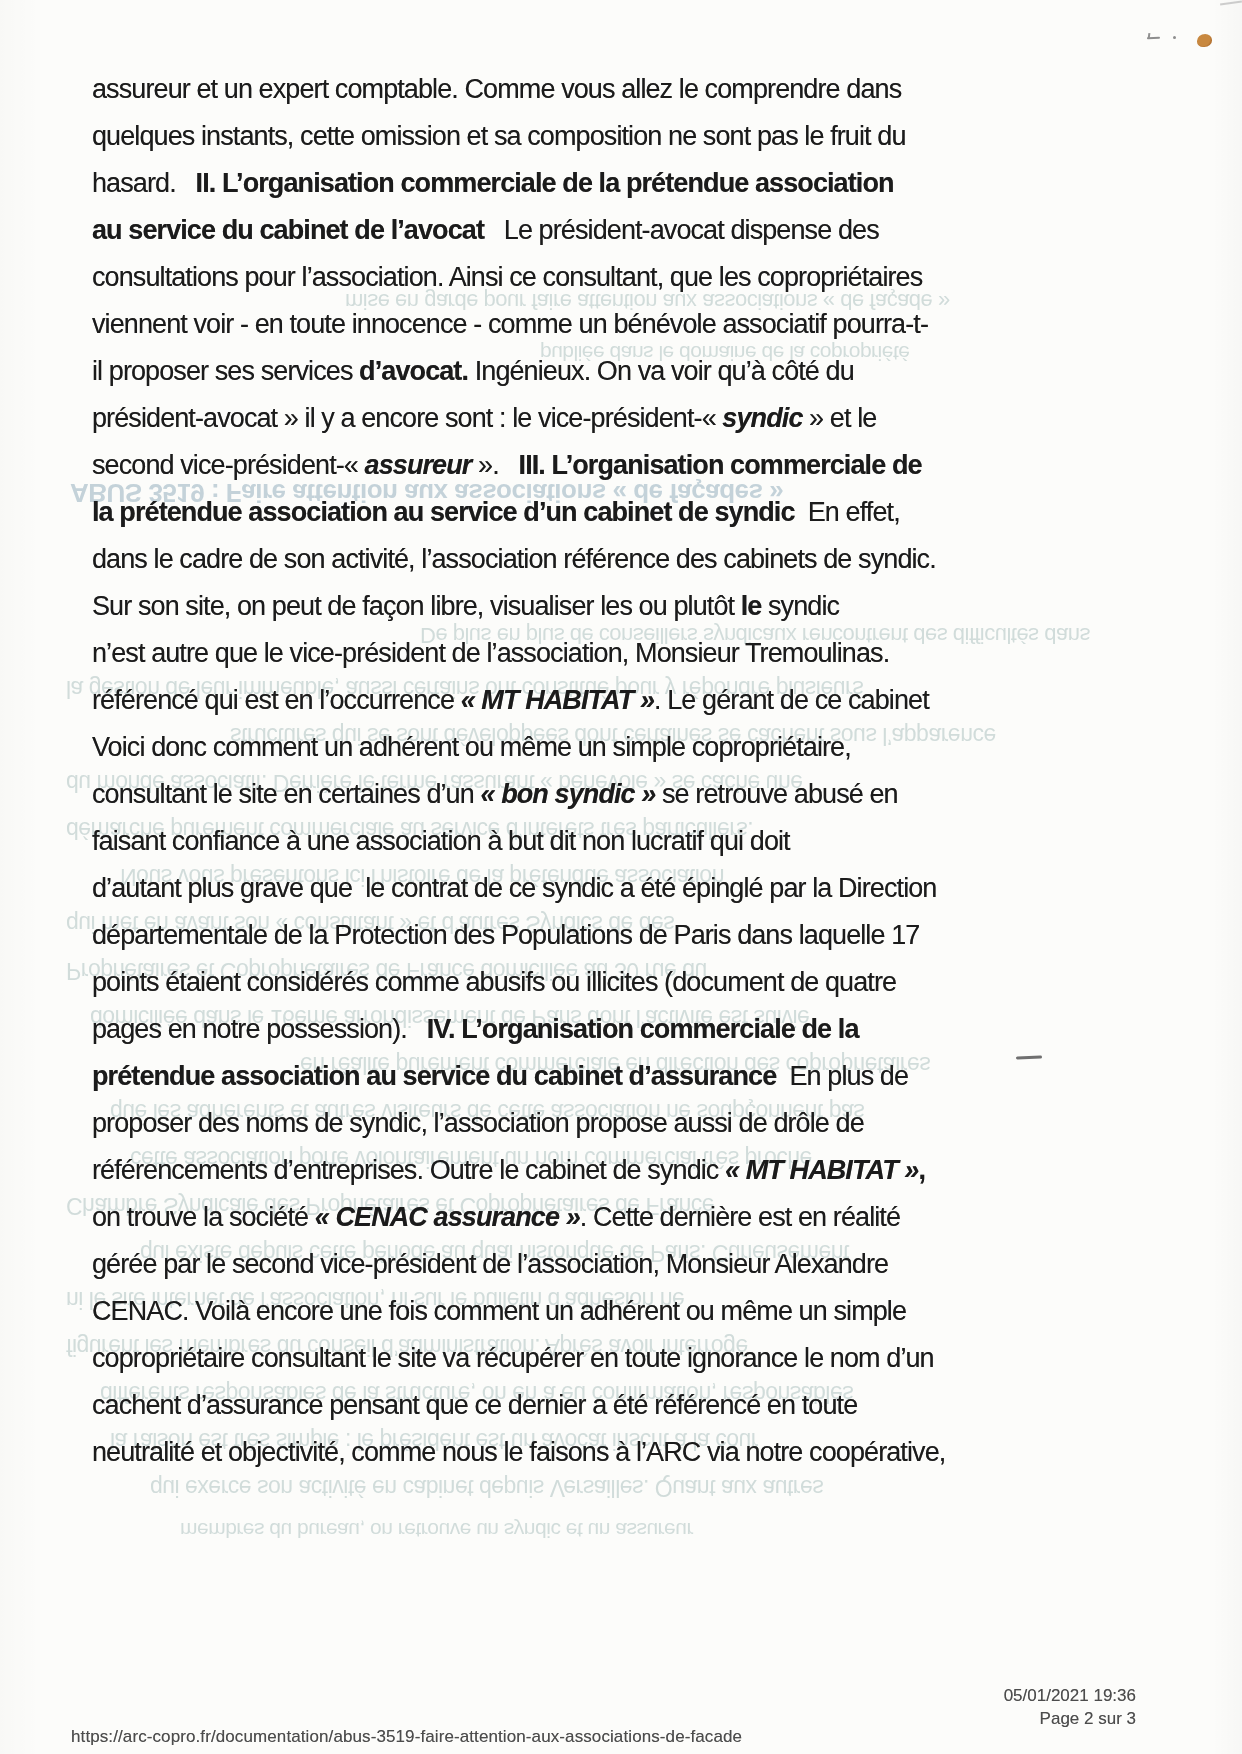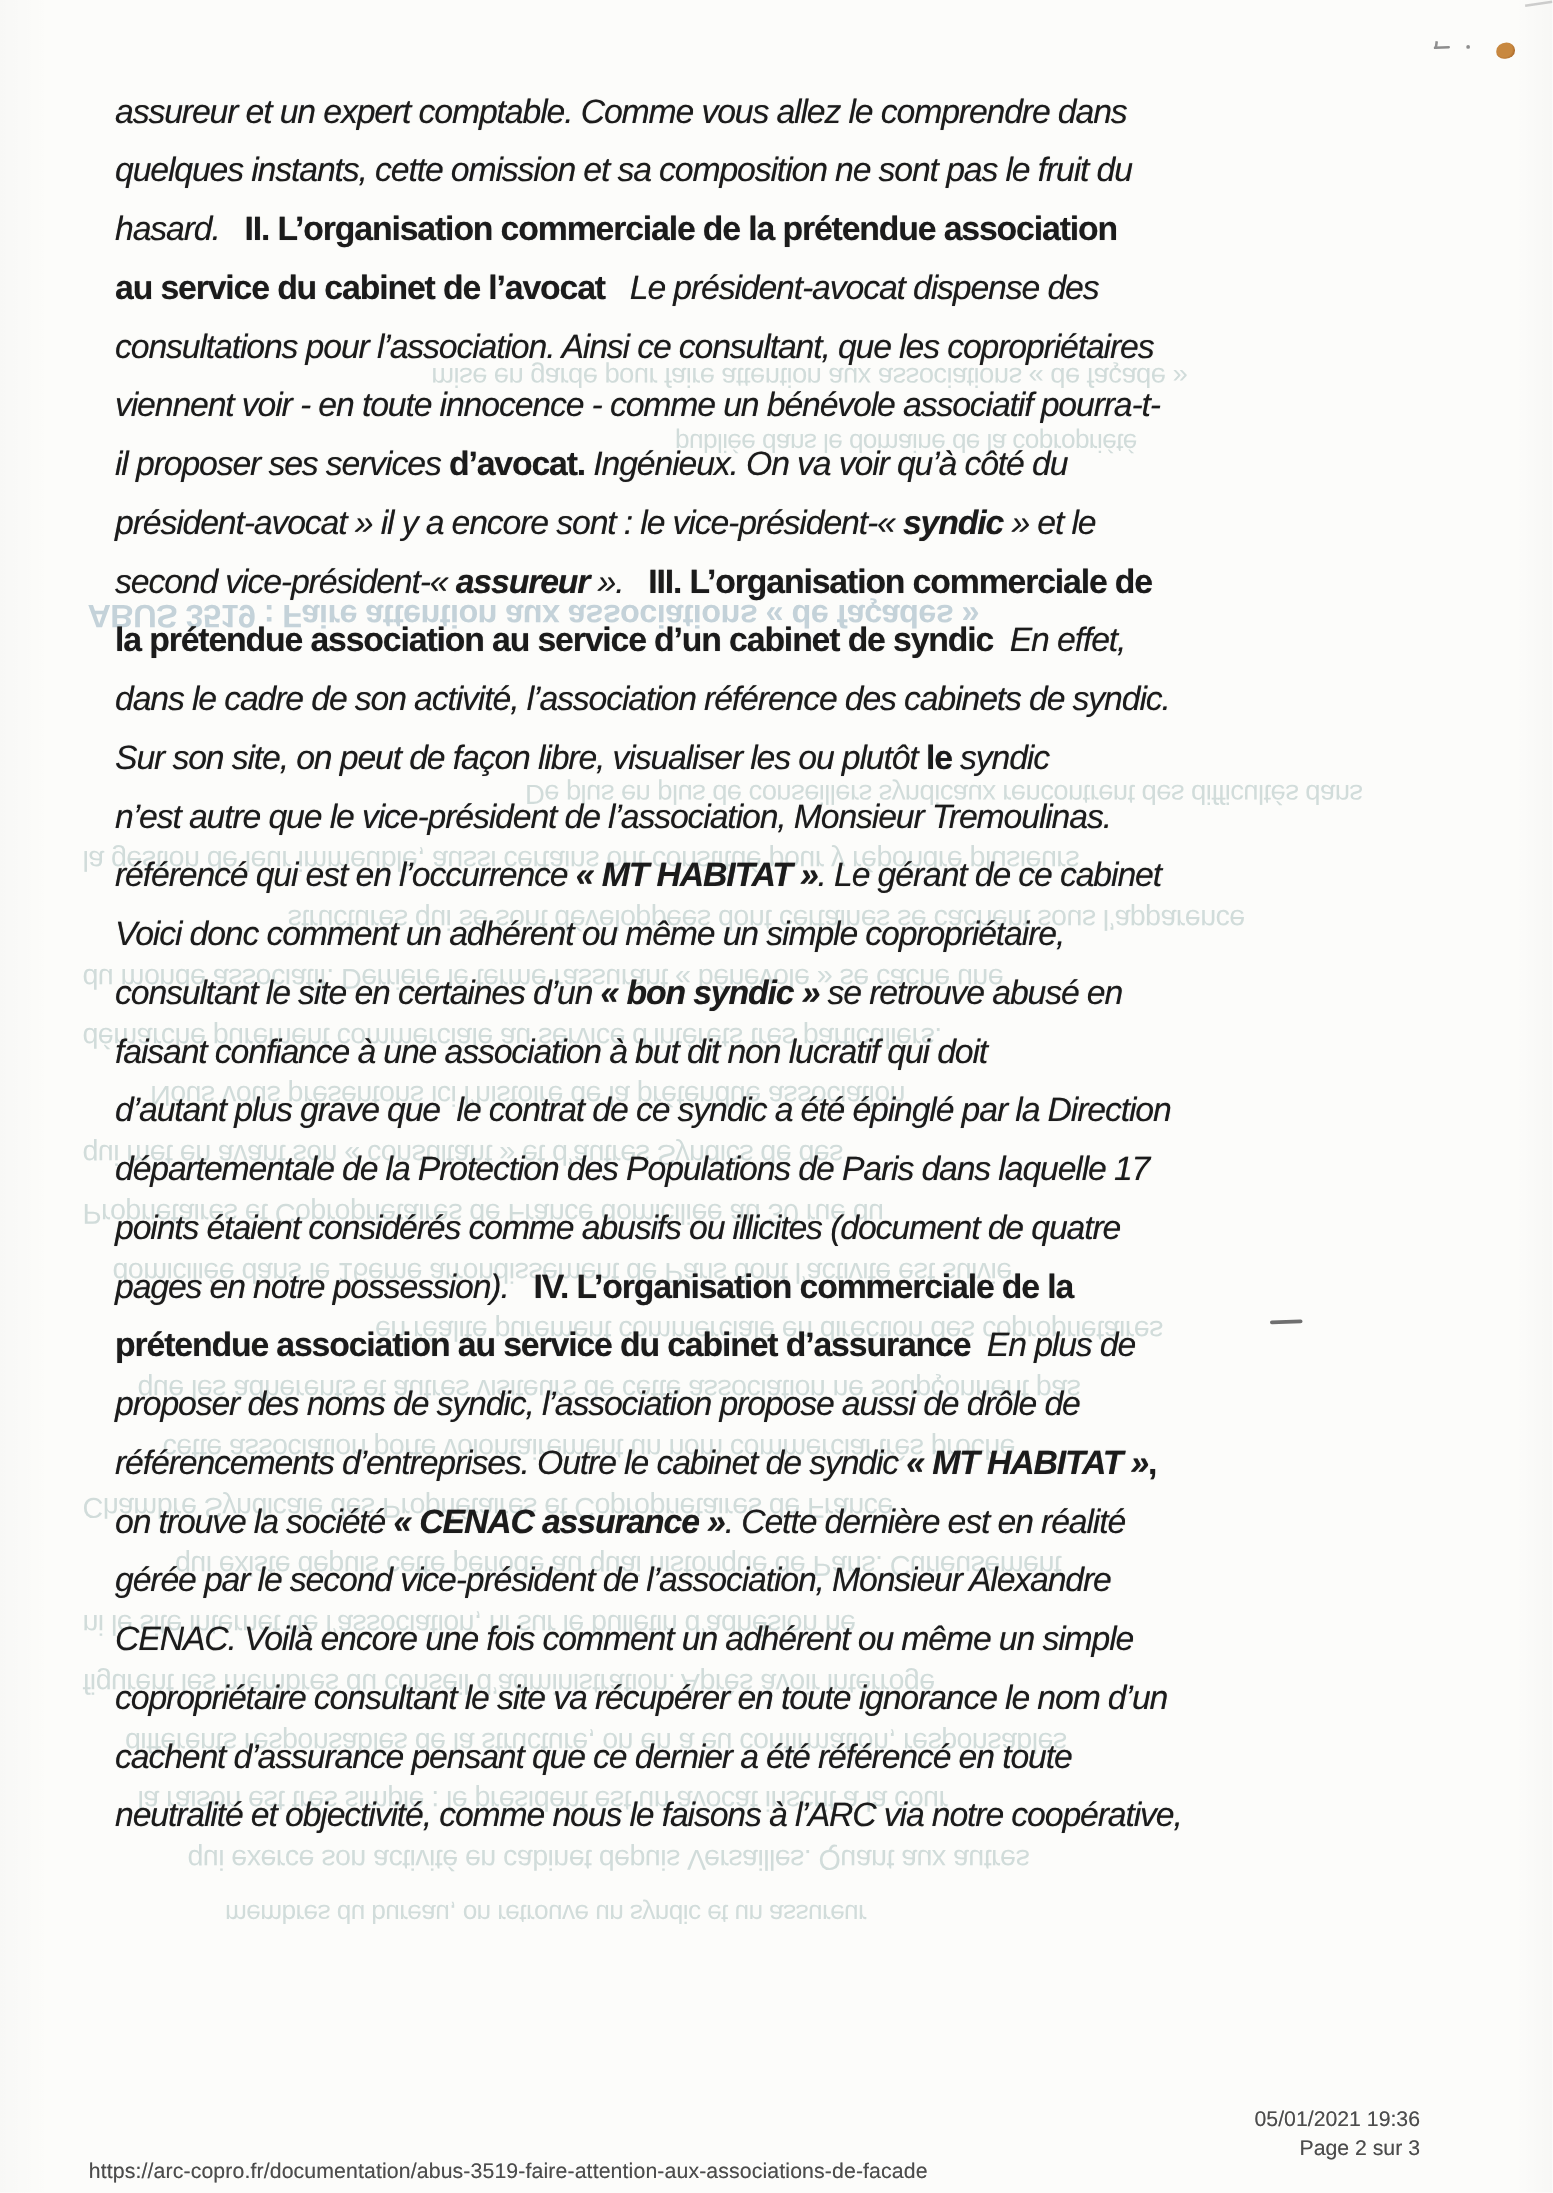--- a/index.html
+++ b/index.html
@@ -36,21 +36,21 @@
     color:#1b1b1b;
     text-shadow:0 0 0.6px rgba(25,25,25,0.55);
   }
   .line{
     white-space:pre;
     font-size:27px;
     letter-spacing:-0.9px;
     line-height:47px;
     height:47px;
   }
-  .seg-n{font-weight:normal;font-style:italic;}
+  .seg-n{font-weight:normal;}
   .seg-b{font-weight:bold;}
   .seg-bi{font-weight:bold;font-style:italic;}
   
   .footer-url{
     position:absolute;left:71px;top:1686px;z-index:2;
     font-size:17px;color:#4c4c4c;letter-spacing:0.1px;
     text-shadow:0 0 0.5px rgba(70,70,70,0.5);
     margin-top:41px;
   }
   .footer-right{

